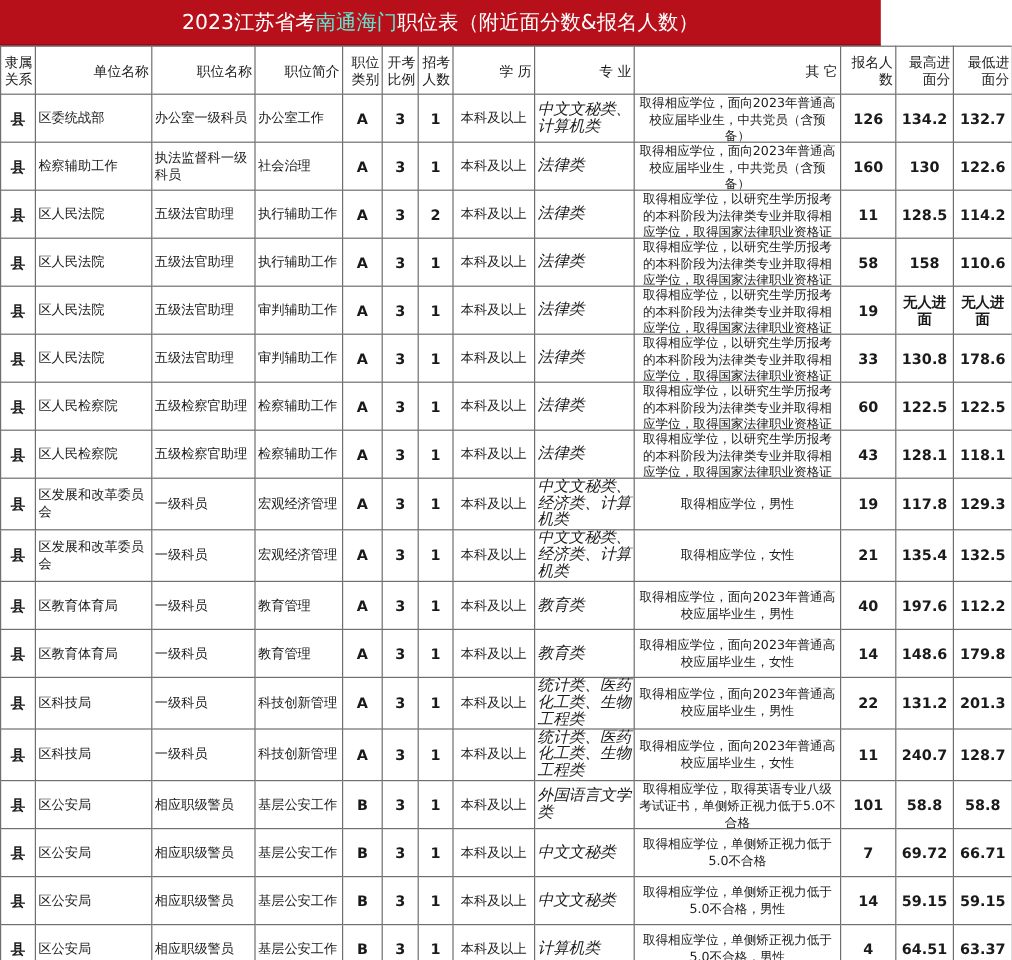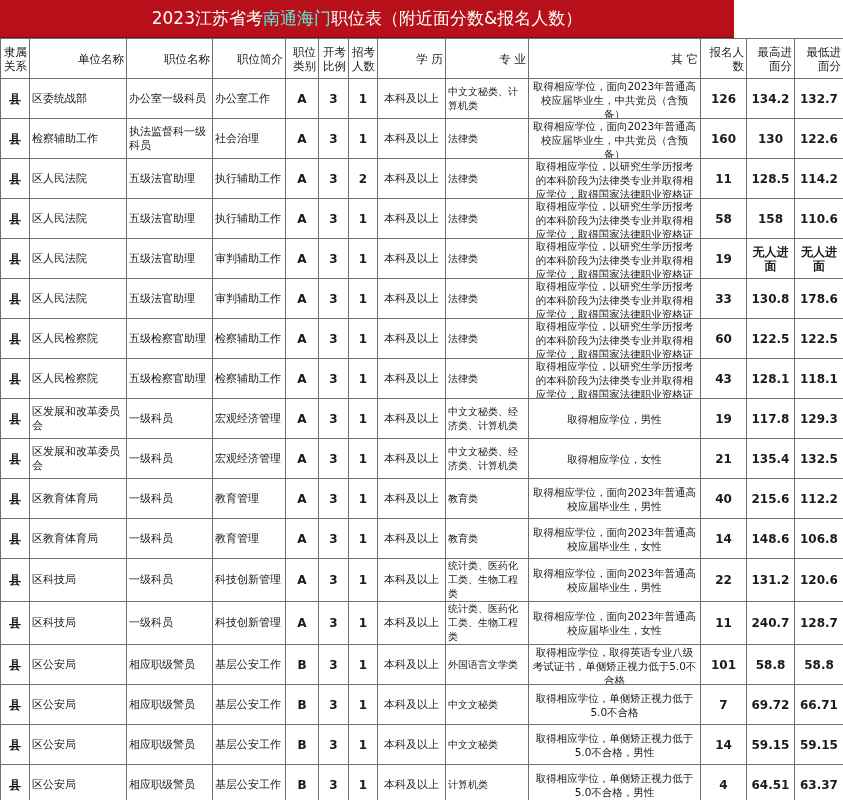--- a/index.html
+++ b/index.html
@@ -19,21 +19,21 @@
     border: 1px solid #6f6f6f; padding: 0 2px; overflow: hidden;
     line-height: 14px; vertical-align: middle;
   }
   table.grid th { height: 39px; font-weight: normal; text-align: right; font-size: 11.5px; }
   table.grid td { height: 39px; }
   td.c { text-align: center; }
   td.l { text-align: left; }
   td.b { font-weight: bold; text-align: center; font-size: 12px; }
   td.other { font-size: 10.5px; line-height: 13px; text-align: center; }
   td.other .clip { max-height: 39px; overflow: hidden; display: block; }
-  td.major { font-size: 10px; line-height: 15px; }
+  td.major { font-size: 13px; line-height: 15px; font-style: italic; }
 </style>
 </head>
 <body>
 
 <div class="title-bar">
   <span>2023江苏省考</span>
     <span class="hl">南通海门</span>
     <span>职位表（附近面分数&amp;报名人数）</span>
 </div>
 
@@ -248,56 +248,56 @@
         <td class="l">教育管理</td>
         <td class="b">A</td>
         <td class="b">3</td>
         <td class="b">1</td>
         <td class="c">本科及以上</td>
         <td class="l major">教育类</td>
         <td class="other">
           <span class="clip">取得相应学位，面向2023年普通高校应届毕业生，男性</span>
         </td>
         <td class="b">40</td>
-        <td class="b">215.6</td>
+        <td class="b">197.6</td>
         <td class="b">112.2</td>
       </tr>
       <tr>
         <td class="b">县</td>
         <td class="l">区教育体育局</td>
         <td class="l">一级科员</td>
         <td class="l">教育管理</td>
         <td class="b">A</td>
         <td class="b">3</td>
         <td class="b">1</td>
         <td class="c">本科及以上</td>
         <td class="l major">教育类</td>
         <td class="other">
           <span class="clip">取得相应学位，面向2023年普通高校应届毕业生，女性</span>
         </td>
         <td class="b">14</td>
         <td class="b">148.6</td>
-        <td class="b">106.8</td>
+        <td class="b">179.8</td>
       </tr>
       <tr>
         <td class="b">县</td>
         <td class="l">区科技局</td>
         <td class="l">一级科员</td>
         <td class="l">科技创新管理</td>
         <td class="b">A</td>
         <td class="b">3</td>
         <td class="b">1</td>
         <td class="c">本科及以上</td>
         <td class="l major">统计类、医药化工类、生物工程类</td>
         <td class="other">
           <span class="clip">取得相应学位，面向2023年普通高校应届毕业生，男性</span>
         </td>
         <td class="b">22</td>
         <td class="b">131.2</td>
-        <td class="b">120.6</td>
+        <td class="b">201.3</td>
       </tr>
       <tr>
         <td class="b">县</td>
         <td class="l">区科技局</td>
         <td class="l">一级科员</td>
         <td class="l">科技创新管理</td>
         <td class="b">A</td>
         <td class="b">3</td>
         <td class="b">1</td>
         <td class="c">本科及以上</td>

